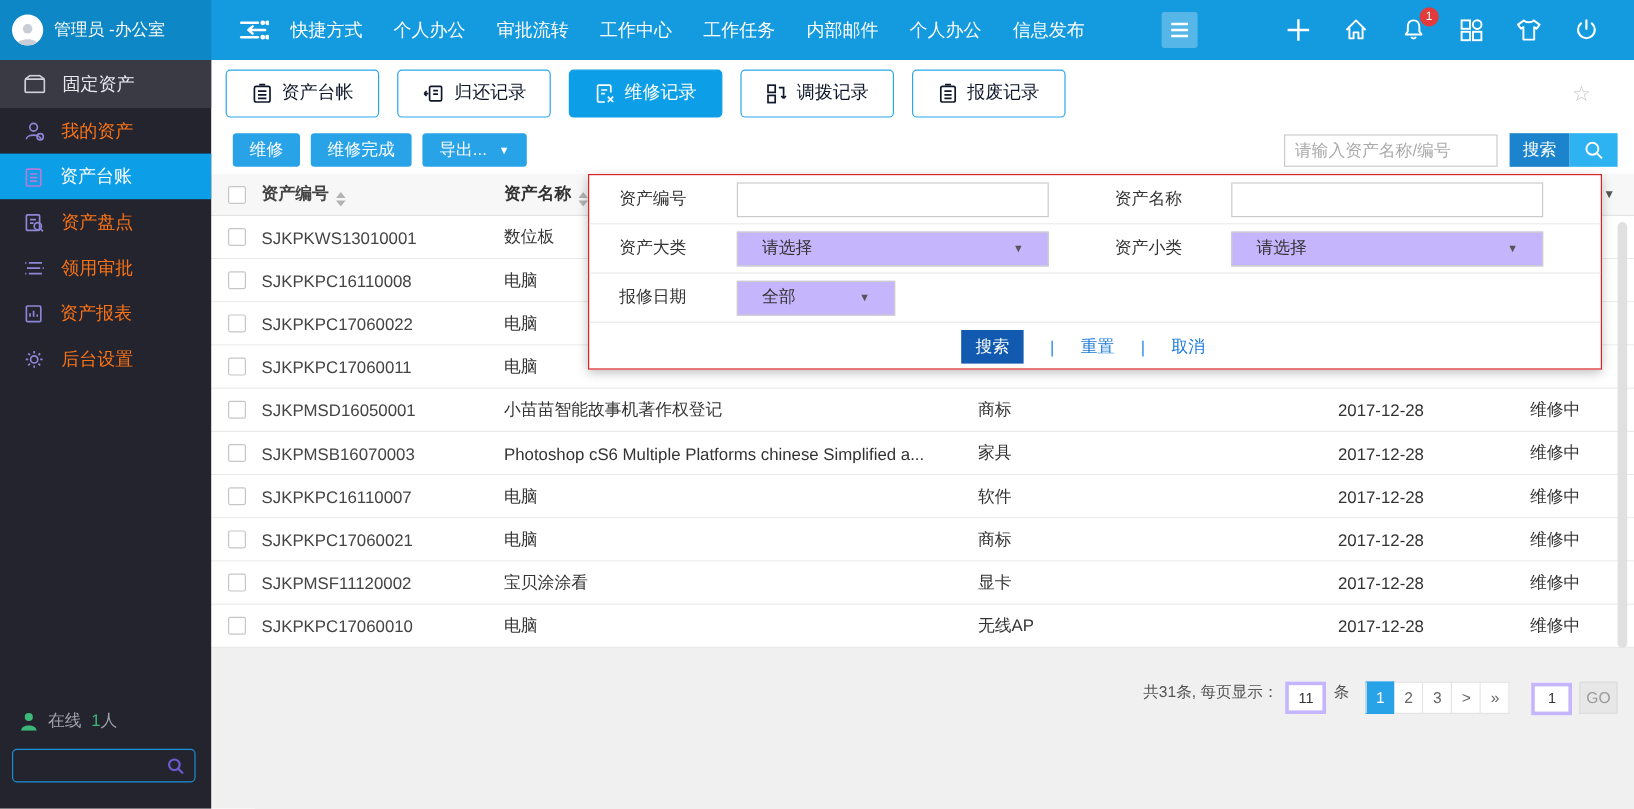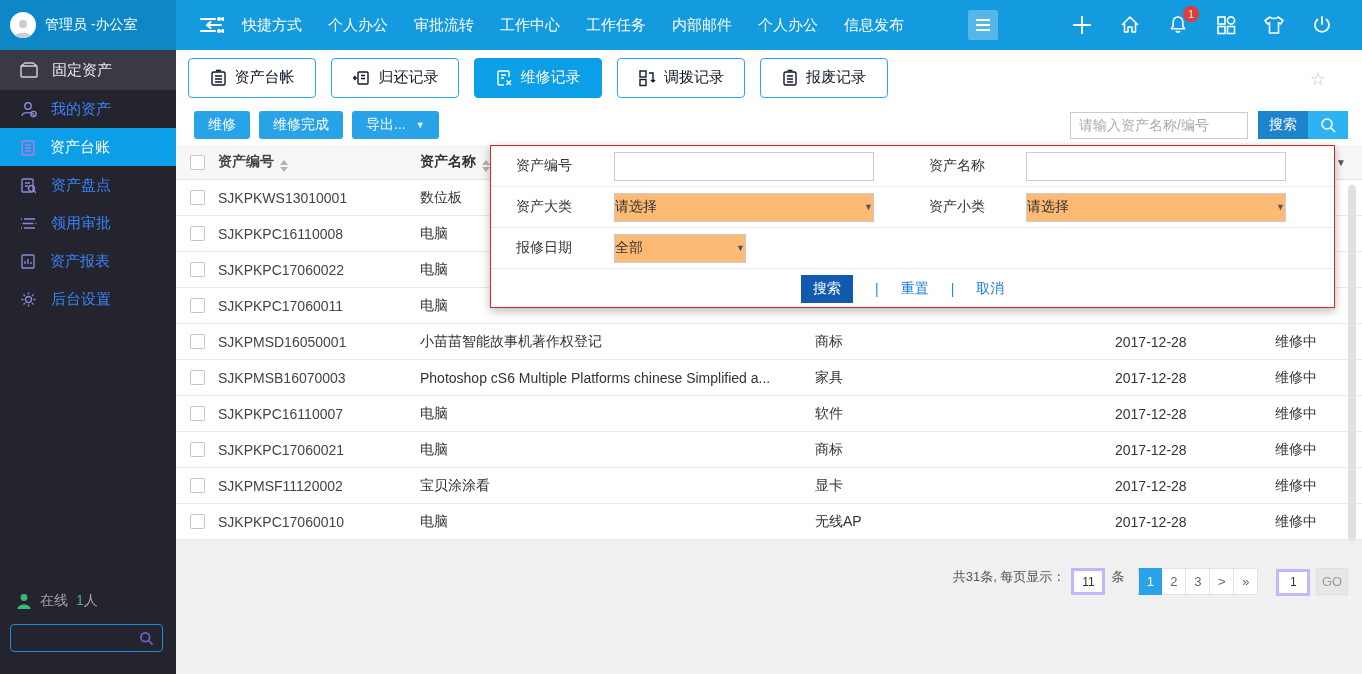--- a/index.html
+++ b/index.html
@@ -16,21 +16,21 @@
   .topnav { display:flex; align-items:center; gap:26px; }
   .topnav .nav-item { color:#fff; font-size:15px; cursor:pointer; white-space:nowrap; }
   .menu-sq { width:30px; height:30px; background:rgba(255,255,255,.28); border-radius:2px; display:flex; align-items:center; justify-content:center; margin-left:64px; cursor:pointer; }
   .top-icons { margin-left:auto; display:flex; align-items:center; gap:24px; padding-right:28px; }
   .top-ic { position:relative; cursor:pointer; width:24px; height:24px; display:flex; align-items:center; justify-content:center; }
   .badge { position:absolute; top:-7px; right:-9px; min-width:16px; height:16px; border-radius:8px; background:#e23b3b; color:#fff; font-size:10px; display:flex; align-items:center; justify-content:center; padding:0 3px; }
 
   
   .sidebar { position:absolute; left:0; top:50px; width:176px; height:624px; background:#24242e; z-index:20; }
   .side-module { height:40px; background:#3a3a45; display:flex; align-items:center; padding-left:20px; color:#e8e9ee; font-size:15px; gap:14px; }
-  .side-item { height:38px; display:flex; align-items:center; padding-left:20px; gap:14px; color:#3b82f6; font-size:15px; cursor:pointer; }
+  .side-item { height:38px; display:flex; align-items:center; padding-left:20px; gap:14px; color:#f97316; font-size:15px; cursor:pointer; }
   .side-item.active { background:#0c9fe8; color:#fff; }
   .online { position:absolute; left:16px; top:542px; display:flex; align-items:center; gap:8px; color:#9fa2ab; font-size:14px; }
   .online b { color:#3cb878; font-weight:normal; }
   .side-search { position:absolute; left:10px; top:574px; width:153px; height:28px; background:transparent; border:1px solid #1b8fd3; border-radius:4px; display:flex; align-items:center; }
   .side-search input { flex:1; background:transparent; border:none; outline:none; color:#ccc; padding:0 6px; font-size:13px; min-width:0; }
   .side-search .mag { margin-right:8px; }
 
   
   .main { position:absolute; left:176px; top:50px; width:1186px; height:624px; background:#fff; }
 
@@ -77,21 +77,21 @@
   .go-btn { width:32px; height:27px; background:#e7e7e7; border:1px solid #ddd; color:#9a9a9a; font-size:13px; cursor:pointer; margin-left:2px; font-family:inherit; }
   .goto-wrap { margin-left:12px; }
 
   
   .popup { position:absolute; left:314px; top:95px; width:845px; height:163px; background:#fff; border:1px solid #dd2424; box-shadow:0 3px 9px rgba(0,0,0,.28); z-index:40; }
   .p-row { height:41px; border-bottom:1px solid #ececec; display:flex; align-items:center; position:relative; }
   .p-label { position:absolute; font-size:14px; color:#333; }
   .pl1 { left:25px; } .pl2 { left:438px; }
   .p-input { position:absolute; width:260px; height:29px; border:1px solid #ccc; outline:none; padding:0 8px; font-size:14px; font-family:inherit; }
   .pi1 { left:123px; } .pi2 { left:535px; }
-  .p-select { position:absolute; width:260px; height:29px; border:1px solid #ccc; display:flex; align-items:center; padding:0 0; font-size:14px; color:#333; cursor:pointer; background:#fdba74; }
+  .p-select { position:absolute; width:260px; height:29px; border:1px solid #ccc; display:flex; align-items:center; padding:0 20px; font-size:14px; color:#333; cursor:pointer; background:#c4b5fd; }
   .p-select .sc { margin-left:auto; color:#555; font-size:9px; }
   .p-select.small { width:132px; }
   .p-footer { height:39px; display:flex; align-items:center; padding-left:310px; gap:22px; }
   .btn-dark { width:52px; height:28px; background:#1259b0; color:#fff; border:none; font-size:14px; cursor:pointer; font-family:inherit; }
   .p-link { color:#1a7ad9; font-size:14px; cursor:pointer; }
   .p-sep { color:#2a8ae0; }
 
   svg { display:block; }
 </style>
 </head>

